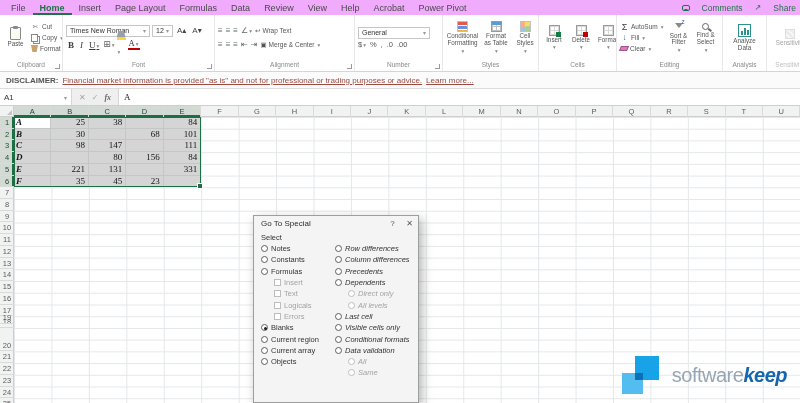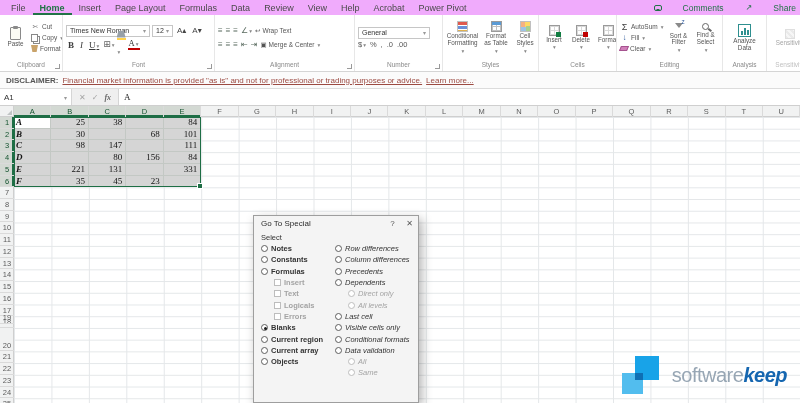--- a/index.html
+++ b/index.html
@@ -4,21 +4,21 @@
 <style>
   * { margin:0; padding:0; box-sizing:border-box; }
   html,body { width:800px; height:403px; overflow:hidden; }
   body { font-family:"Liberation Sans","DejaVu Sans",sans-serif; background:#fff; position:relative; color:#444; }
 
   
   .tabs-row { height:15px; display:flex; align-items:stretch; padding-left:4px; font-size:9px; color:#4a4a4a; background:#f0abfc; }
   .rtab { padding:0 7px; display:flex; align-items:center; cursor:default; white-space:nowrap; }
   .rtab.active { color:#217346; font-weight:bold; box-shadow:inset 0 -2px 0 #217346; }
   .tabs-right { margin-left:auto; display:flex; align-items:center; gap:12px; padding-right:4px; color:#217346; white-space:nowrap; }
-  .tr-item { display:flex; align-items:center; gap:21px; font-size:8.5px;margin-left:10px; }
+  .tr-item { display:flex; align-items:center; gap:12px; font-size:8.5px; }
   .ico-comment { width:8px; height:6px; border:1px solid #217346; border-radius:2px; position:relative; }
   .ico-comment::after { content:""; position:absolute; left:1px; bottom:-3px; border:2px solid transparent; border-top-color:#217346; }
   .ico-share { font-size:8px; color:#217346; }
 
   
   .ribbon { height:57px; display:flex; background:#fff; border-bottom:1px solid #d5d5d5; }
   .rgroup { border-right:1px solid #e7e7e7; display:flex; flex-direction:column; flex:none; }
   .rgc { flex:1; display:flex; align-items:center; padding:2px 3px; gap:3px; overflow:hidden; }
   .rgl { font-size:6.5px; color:#8a8a8a; text-align:center; height:11px; line-height:10px; position:relative; }
   .launcher { position:absolute; right:2px; bottom:2px; width:5px; height:5px; border-right:1px solid #9a9a9a; border-bottom:1px solid #9a9a9a; }
@@ -114,21 +114,21 @@
   .sel-outline::after { content:""; position:absolute; right:-3px; bottom:-3px; width:4px; height:4px; background:#1e6e45; border:1px solid #fff; }
 
   
   .dialog { position:absolute; left:253px; top:215px; width:166px; height:188px; background:#f4f4f4; border:1px solid #9e9e9e; box-shadow:3px 4px 10px rgba(0,0,0,.3); z-index:10; font-size:7.5px; color:#333; }
   .dlg-title { height:15px; display:flex; align-items:center; padding-left:7px; font-size:8px; color:#2b2b2b; }
   .dlg-title-text { flex:1; }
   .dlg-help, .dlg-close { width:17px; text-align:center; color:#555; font-size:8px; }
   .dlg-body { padding:1px 7px 0 7px; }
   .select-label { font-size:7.5px; color:#333; height:11px; line-height:11px; }
   .dlg-cols { display:flex; }
-  .dcol-left { width:74px;font-weight:bold; }
+  .dcol-left { width:74px; }
   .dcol-right { flex:1;font-style:italic; }
   .opt { display:flex; align-items:center; gap:3px; height:11.3px; white-space:nowrap; }
   .opt.indent { padding-left:13px; }
   .opt.disabled { color:#a3a3a3; }
   .rad { width:7px; height:7px; border:1px solid #5f5f5f; border-radius:50%; background:#fff; position:relative; flex:none; }
   .rad.checked::after { content:""; position:absolute; left:1.5px; top:1.5px; width:3px; height:3px; border-radius:50%; background:#1a1a1a; }
   .chk { width:7px; height:7px; border:1px solid #8f8f8f; background:#fff; flex:none; }
   .opt.disabled .rad, .opt.disabled .chk { border-color:#bdbdbd; }
   .dlg-buttons { position:absolute; bottom:3px; right:9px; display:flex; gap:17px; }
   .dbtn { width:46px; height:13px; font-size:7.5px; display:flex; align-items:center; justify-content:center; background:#e6e6e6; border:1px solid #aeaeae; color:#2b2b2b; }

